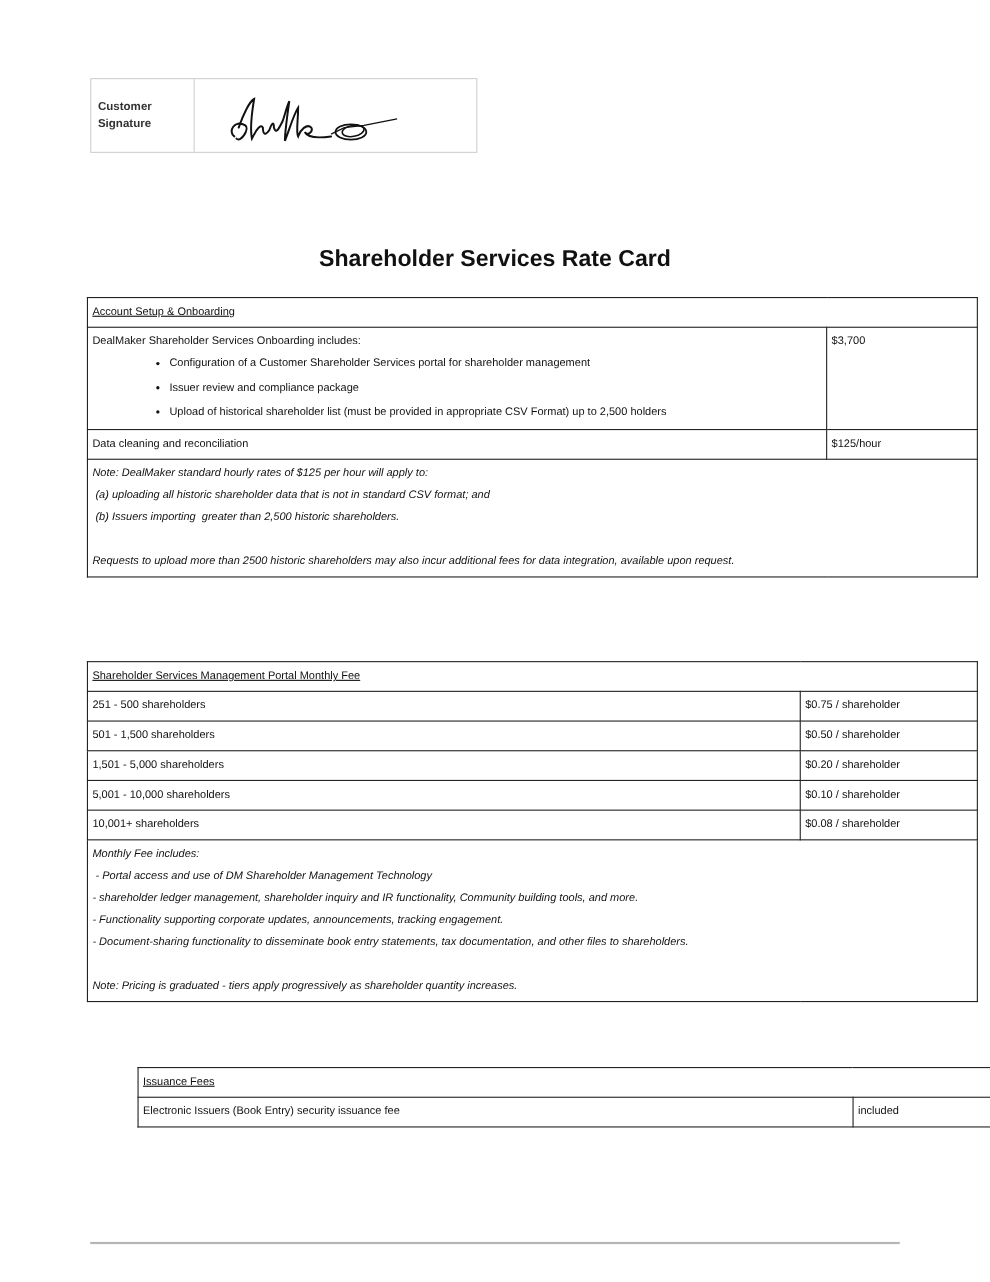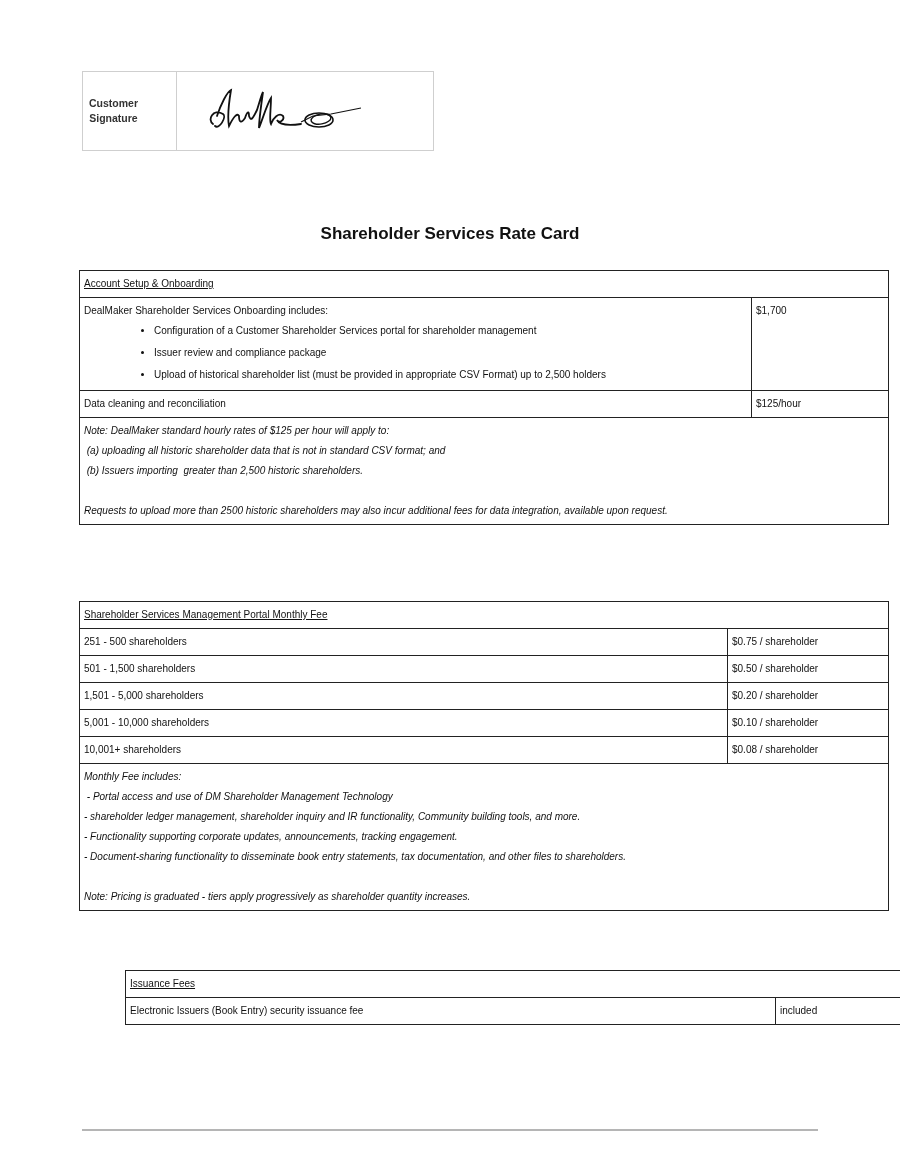--- a/index.html
+++ b/index.html
@@ -1,34 +1,34 @@
 <!DOCTYPE html>
 <html><head>
   <meta charset="utf-8">
   <style>
     html, body { margin: 0; padding: 0; background: #ffffff; }
     body {
       width: 900px; height: 1165px; position: relative; overflow: hidden;
       font-family: "Liberation Sans", sans-serif; color: #111111;
     }
     .sig-box {
-      position: absolute; left: 82px; top: 71px; width: 352px; height: 80px;
-      border: 1.5px solid #cfcfcf; display: flex; box-sizing: border-box; text-align: center;
+      position: absolute; left: 82px; top: 71px; width: 352px; height: 68px;
+      border: 1.5px solid #cfcfcf; display: flex; box-sizing: border-box;
     }
     .sig-label {
       width: 94px; border-right: 1.5px solid #cfcfcf; box-sizing: border-box;
       display: flex; align-items: center; padding-left: 6px;
       font-size: 10.5px; font-weight: bold; line-height: 15px; color: #333;
     }
     .sig-area { flex: 1; position: relative; }
     .sig-area svg { position: absolute; left: 24px; top: 14px; }
 
     .title {
       position: absolute; left: 0; width: 900px; top: 224px; text-align: center;
-      font-size: 17px; font-weight: bold;
+      font-size: 21px; font-weight: bold;
     }
 
     table.rate {
       position: absolute; left: 79px; width: 810px; border-collapse: collapse;
       font-size: 10px; table-layout: fixed;
     }
     table.rate td {
       border: 1.5px solid #222; padding: 3px 4px; vertical-align: top; line-height: 20px;
     }
     .hdr { text-decoration: underline; }
@@ -84,21 +84,21 @@
   </tr>
   <tr>
     <td>
       <div>DealMaker Shareholder Services Onboarding includes:</div>
       <ul class="incl">
         <li>Configuration of a Customer Shareholder Services portal for shareholder management</li>
         <li>Issuer review and compliance package</li>
         <li>Upload of historical shareholder list (must be provided in appropriate CSV Format) up to 2,500 holders</li>
       </ul>
     </td>
-    <td>$1,700</td>
+    <td>$3,700</td>
   </tr>
   <tr>
     <td>Data cleaning and reconciliation</td>
     <td>$125/hour</td>
   </tr>
   <tr>
     <td colspan="2" class="note">
       <p>Note:  DealMaker standard hourly rates of $125 per hour will apply to:</p>
       <p style="white-space:pre"> (a) uploading all historic shareholder data that is not in standard CSV format; and</p>
       <p style="white-space:pre"> (b) Issuers importing  greater than 2,500 historic shareholders.</p>

